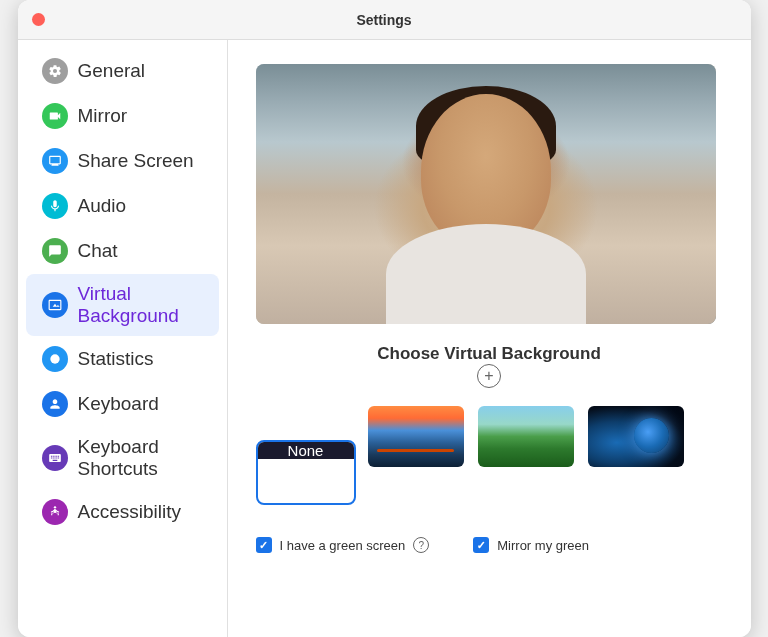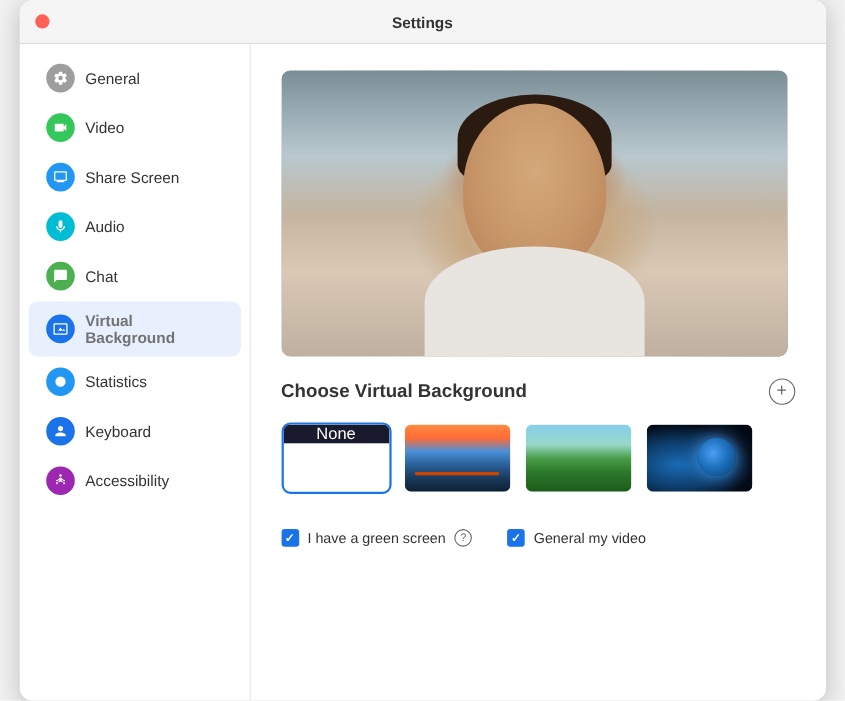--- a/index.html
+++ b/index.html
@@ -66,26 +66,26 @@
       padding: 9px 16px;
       cursor: pointer;
       border-radius: 8px;
       margin: 1px 8px;
       gap: 10px;
     }
     .sidebar-item.active {
       background: #e8f0fe;
     }
     .sidebar-item-label {
-      font-size: 14px;
+      font-size: 19px;
       color: #333;
     }
     .sidebar-item.active .sidebar-item-label {
-      color: #737373;
-      font-weight: 700;
+      color: #6d28d9;
+      font-weight: 400;
     }
     .icon-circle {
       width: 26px;
       height: 26px;
       border-radius: 50%;
       display: flex;
       align-items: center;
       justify-content: center;
       flex-shrink: 0;
       font-size: 14px;
@@ -161,20 +161,21 @@
       border-radius: 50% 50% 0 0;
     }
     .section-title {
       font-size: 17px;
       font-weight: 600;
       color: #333;
       margin-bottom: 16px;
       display: flex;
       align-items: center;
       justify-content: space-between;
+      flex-direction: column;
     }
     .add-btn {
       width: 24px;
       height: 24px;
       border: 1.5px solid #666;
       border-radius: 50%;
       display: flex;
       align-items: center;
       justify-content: center;
       cursor: pointer;
@@ -191,20 +192,21 @@
       width: 100px;
       height: 65px;
       border-radius: 8px;
       overflow: hidden;
       cursor: pointer;
       border: 2px solid transparent;
       flex-shrink: 0;
     }
     .bg-option.selected {
       border-color: #1a73e8;
+      margin-top: 36px;
     }
     .bg-none {
       background: #1a1a2e;
       display: flex;
       align-items: center;
       justify-content: center;
       color: white;
       font-size: 15px;
       font-weight: 500;
     }
@@ -235,21 +237,21 @@
       top: 20%;
       right: 15%;
       width: 35px;
       height: 35px;
       background: radial-gradient(ellipse at 40% 40%, #4a9ef5 0%, #1a6bb5 50%, #0d3d6b 100%);
       border-radius: 50%;
       box-shadow: 0 0 15px #4a9ef5;
     }
     .footer-options {
       display: flex;
-      gap: 32px;
+      gap: 44px;
       align-items: flex-end;
       padding-top: 8px;
     }
     .checkbox-option {
       display: flex;
       align-items: center;
       gap: 8px;
       font-size: 13px;
       color: #333;
       cursor: pointer;
@@ -305,21 +307,21 @@
         </div>
         <span class="sidebar-item-label">General</span>
       </div>
 
       <div class="sidebar-item">
         <div class="icon-circle icon-green">
           <svg width="14" height="14" viewBox="0 0 24 24" fill="white">
               <path d="M17 10.5V7a1 1 0 00-1-1H4a1 1 0 00-1 1v10a1 1 0 001 1h12a1 1 0 001-1v-3.5l4 4v-11l-4 4z"></path>
             </svg>
         </div>
-        <span class="sidebar-item-label">Video</span>
+        <span class="sidebar-item-label">Mirror</span>
       </div>
 
       <div class="sidebar-item">
         <div class="icon-circle icon-blue">
           <svg width="14" height="14" viewBox="0 0 24 24" fill="white">
               <path d="M20 3H4c-1.1 0-2 .9-2 2v11c0 1.1.9 2 2 2h3l-1 1v1h12v-1l-1-1h3c1.1 0 2-.9 2-2V5c0-1.1-.9-2-2-2zm0 13H4V5h16v11z"></path>
             </svg>
         </div>
         <span class="sidebar-item-label">Share Screen</span>
       </div>
@@ -363,20 +365,28 @@
       <div class="sidebar-item">
         <div class="icon-circle icon-profile-blue">
           <svg width="14" height="14" viewBox="0 0 24 24" fill="white">
               <path d="M12 12c2.21 0 4-1.79 4-4s-1.79-4-4-4-4 1.79-4 4 1.79 4 4 4zm0 2c-2.67 0-8 1.34-8 4v2h16v-2c0-2.66-5.33-4-8-4z"></path>
             </svg>
         </div>
         <span class="sidebar-item-label">Keyboard</span>
       </div>
 
 
+      <div class="sidebar-item">
+        <div class="icon-circle icon-kb-purple">
+          <svg width="14" height="14" viewBox="0 0 24 24" fill="white">
+              <path d="M20 5H4c-1.1 0-1.99.9-1.99 2L2 17c0 1.1.9 2 2 2h16c1.1 0 2-.9 2-2V7c0-1.1-.9-2-2-2zm-9 3h2v2h-2V8zm0 3h2v2h-2v-2zM8 8h2v2H8V8zm0 3h2v2H8v-2zm-1 2H5v-2h2v2zm0-3H5V8h2v2zm9 7H8v-2h8v2zm0-4h-2v-2h2v2zm0-3h-2V8h2v2zm3 3h-2v-2h2v2zm0-3h-2V8h2v2z"></path>
+            </svg>
+        </div>
+        <span class="sidebar-item-label">Keyboard Shortcuts</span>
+      </div>
 
       <div class="sidebar-item">
         <div class="icon-circle icon-access-purple">
           <svg width="14" height="14" viewBox="0 0 24 24" fill="white">
               <circle cx="12" cy="4" r="2"></circle>
               <path d="M19 13v-2c-1.54.02-3.09-.75-4.07-1.83l-1.29-1.43a1.99 1.99 0 00-1.63-.77c-.61 0-1.21.26-1.63.77l-1.29 1.43C8.09 10.25 6.54 11.02 5 11v2c1.96-.02 3.82-.93 5-2.29V13l-4.4 1.46c-.41.15-.6.6-.42 1.01L6.1 18l1.8-.68L6.67 15l5.33-1.81L17.33 15l-1.23 2.32 1.8.68.92-2.53c.18-.41-.01-.86-.42-1.01L14 13v-2.29c1.18 1.36 3.04 2.27 5 2.29z"></path>
             </svg>
         </div>
         <span class="sidebar-item-label">Accessibility</span>
       </div>
@@ -423,19 +433,19 @@
 
       <div class="footer-options">
         <label class="checkbox-option">
           <div class="checkbox"></div>
           <span>I have a green screen</span>
           <div class="help-icon">?</div>
         </label>
 
         <label class="checkbox-option">
           <div class="checkbox"></div>
-          <span>General my video</span>
+          <span>Mirror my green</span>
         </label>
       </div>
 
     </div>
   </div>
 </div>
 
 </body></html>

